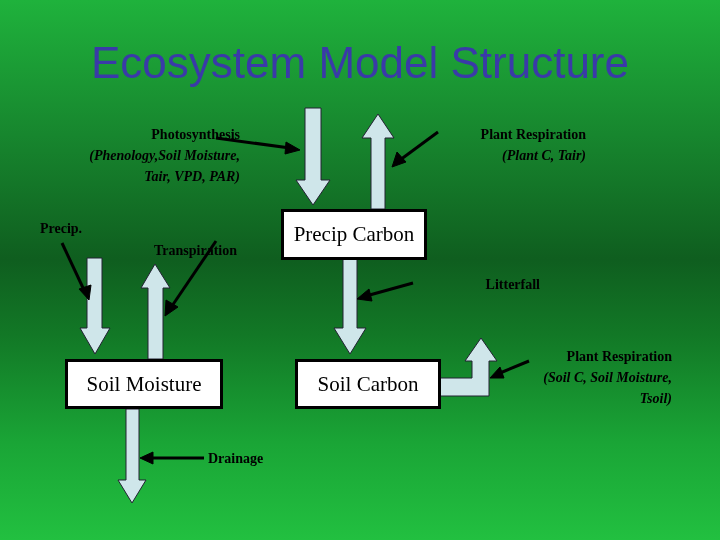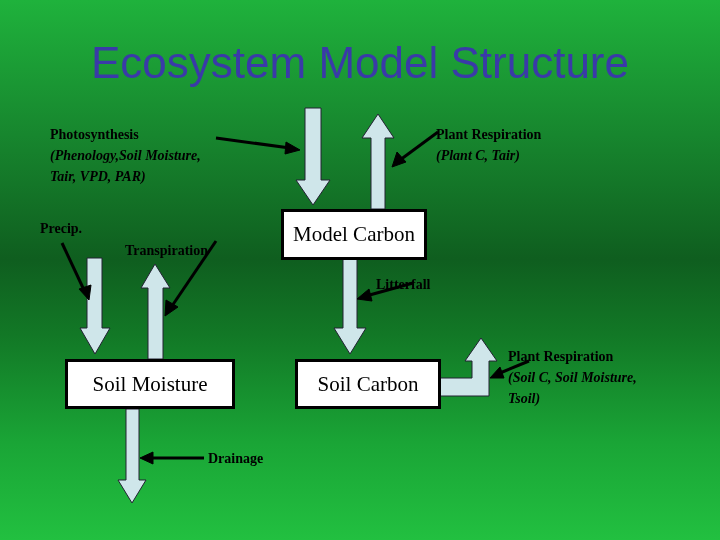--- a/index.html
+++ b/index.html
@@ -14,21 +14,21 @@
     letter-spacing:0px;
   }
   svg#diagram { position:absolute; left:0; top:0; }
   .box {
     position:absolute; background:#ffffff; border:3px solid #000;
     box-sizing:border-box; display:flex; align-items:center; justify-content:center;
     font-family:"Liberation Serif", serif; font-size:21px; color:#000;
   }
   .lbl {
     position:absolute; font-family:"Liberation Serif", serif; color:#000;
-    font-size:14px; line-height:21px; text-align:left; white-space:nowrap;
+    font-size:14px; line-height:21px; text-align:right; white-space:nowrap;
   }
   .lbl .head { font-weight:bold; display:block; }
   .lbl .sub { font-weight:bold; font-style:italic; display:block; }
 </style>
 </head>
 <body>
 
 <div id="title">Ecosystem Model Structure</div>
 
 <svg id="diagram" width="720" height="540">
@@ -68,23 +68,23 @@
 
     <line x1="529" y1="361" x2="500" y2="373"></line>
     <polygon points="490,378 500,367 504,378" stroke-width="1"></polygon>
 
     <line x1="204" y1="458" x2="152" y2="458"></line>
     <polygon points="140,458 153,452 153,464" stroke-width="1"></polygon>
   </g>
 </svg>
 
 <div class="box" style="left:281px; top:209px; width:146px; height:51px;">
-  <span>Model Carbon</span>
+  <span>Precip Carbon</span>
 </div>
-<div class="box" style="left:65px; top:359px; width:170px; height:50px;">
+<div class="box" style="left:65px; top:359px; width:158px; height:50px;">
   <span>Soil Moisture</span>
 </div>
 <div class="box" style="left:295px; top:359px; width:146px; height:50px;">
   <span>Soil Carbon</span>
 </div>
 
 <div class="lbl" style="left:50px; top:124px; width:190px;">
   <span class="head">Photosynthesis</span>
   <span class="sub">(Phenology,Soil Moisture,</span>
   <span class="sub">Tair, VPD, PAR)</span>

